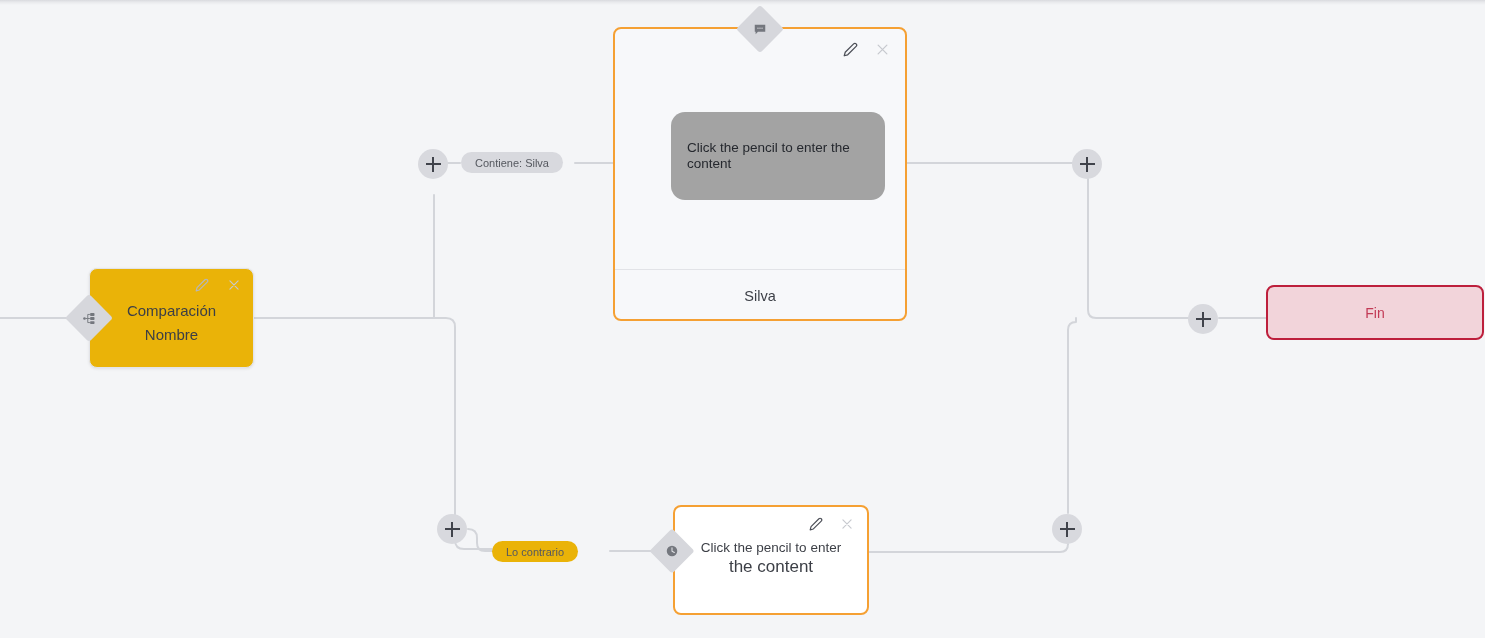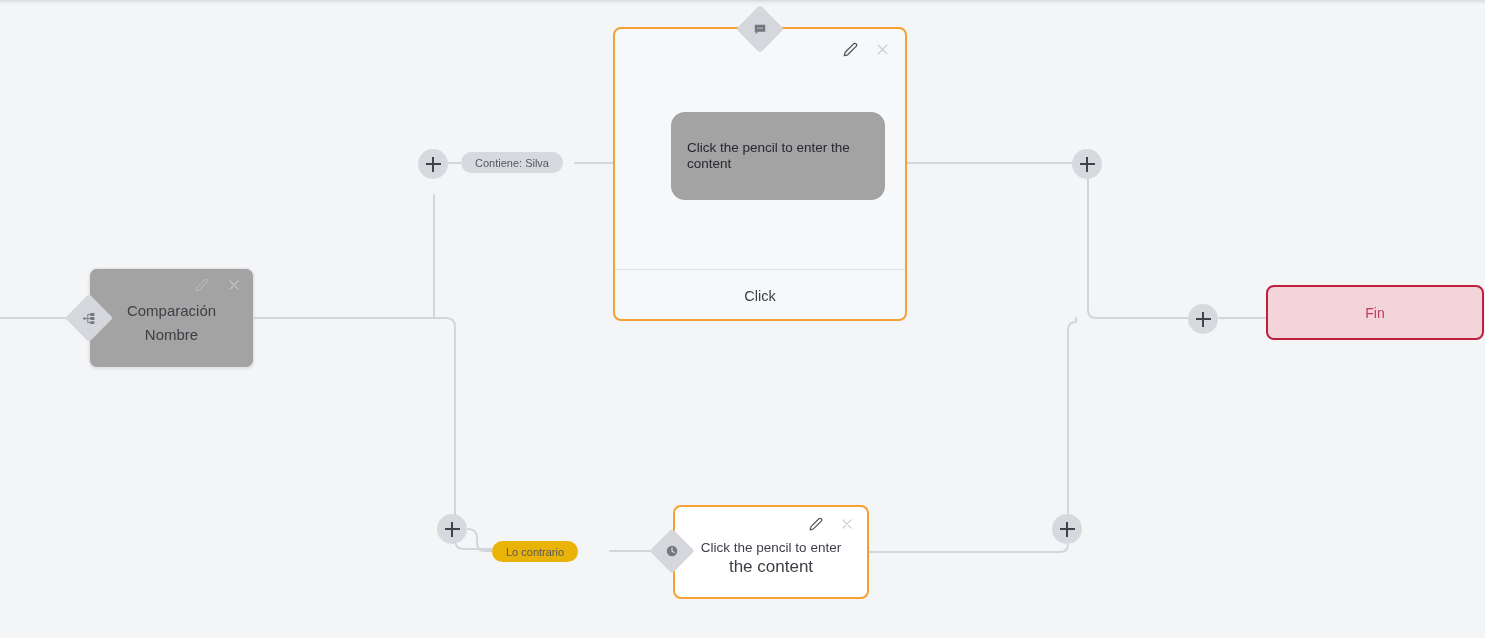--- a/index.html
+++ b/index.html
@@ -42,21 +42,21 @@
 
   
   .node {
     position: absolute;
     box-sizing: border-box;
     z-index: 10;
   }
 
   
   .card-plain {
-    background: #a3a3a3;
+    background: #eab308;
     border: 1px solid #e3e4e8;
     border-radius: 8px;
     box-shadow: 0 1px 3px rgba(35,40,55,.10);
   }
   
   .card-orange {
     background: #f7f8fa;
     border: 2px solid #f5a033;
     border-radius: 8px;
   }
@@ -270,39 +270,39 @@
         <svg width="15" height="15" viewBox="0 0 24 24" fill="none" stroke="#c7c9cf" stroke-width="2" stroke-linecap="round">
           <path d="M5 5 L19 19 M19 5 L5 19"></path>
         </svg>
       </button>
     </div>
 
     <div class="bubble" style="left:56px; top:83px; width:214px; height:88px;">Click the pencil to enter the content</div>
 
     <div class="divider-line" style="top:240px;"></div>
 
-    <div class="footer-label" style="top:259px;">Click</div>
+    <div class="footer-label" style="top:259px;">Silva</div>
   </div>
 
   <div style="position:absolute; left:615px; top:269px; width:290px; height:50px;
               background:#ffffff; border-bottom-left-radius:6px; border-bottom-right-radius:6px;
               z-index:9;"></div>
 
   <div class="diamond" style="left:743px; top:12px;">
     <span class="dicon">
       <svg width="14" height="14" viewBox="0 0 24 24" fill="#74777e">
         <path d="M3 4.5h18v12H8.5L4.5 21v-4.5H3z"></path>
         <circle cx="8.5" cy="10.5" r="1.1" fill="#e3e4e8"></circle>
         <circle cx="12" cy="10.5" r="1.1" fill="#e3e4e8"></circle>
         <circle cx="15.5" cy="10.5" r="1.1" fill="#e3e4e8"></circle>
       </svg>
     </span>
   </div>
 
-  <div class="node card-orange-solid" style="left:673px; top:505px; width:196px; height:94px;">
+  <div class="node card-orange-solid" style="left:673px; top:505px; width:196px; height:110px;">
     <div class="card-tools" style="top:8px; right:11px; gap:13px;">
       <button class="tool-btn" title="edit">
         <svg width="14" height="14" viewBox="0 0 24 24" fill="none" stroke="#4c4f57" stroke-width="2" stroke-linecap="round" stroke-linejoin="round">
           <path d="M17 3a2.8 2.8 0 0 1 4 4L7.5 20.5 2 22l1.5-5.5L17 3z"></path>
         </svg>
       </button>
       <button class="tool-btn" title="delete">
         <svg width="14" height="14" viewBox="0 0 24 24" fill="none" stroke="#c7c9cf" stroke-width="2" stroke-linecap="round">
           <path d="M5 5 L19 19 M19 5 L5 19"></path>
         </svg>

